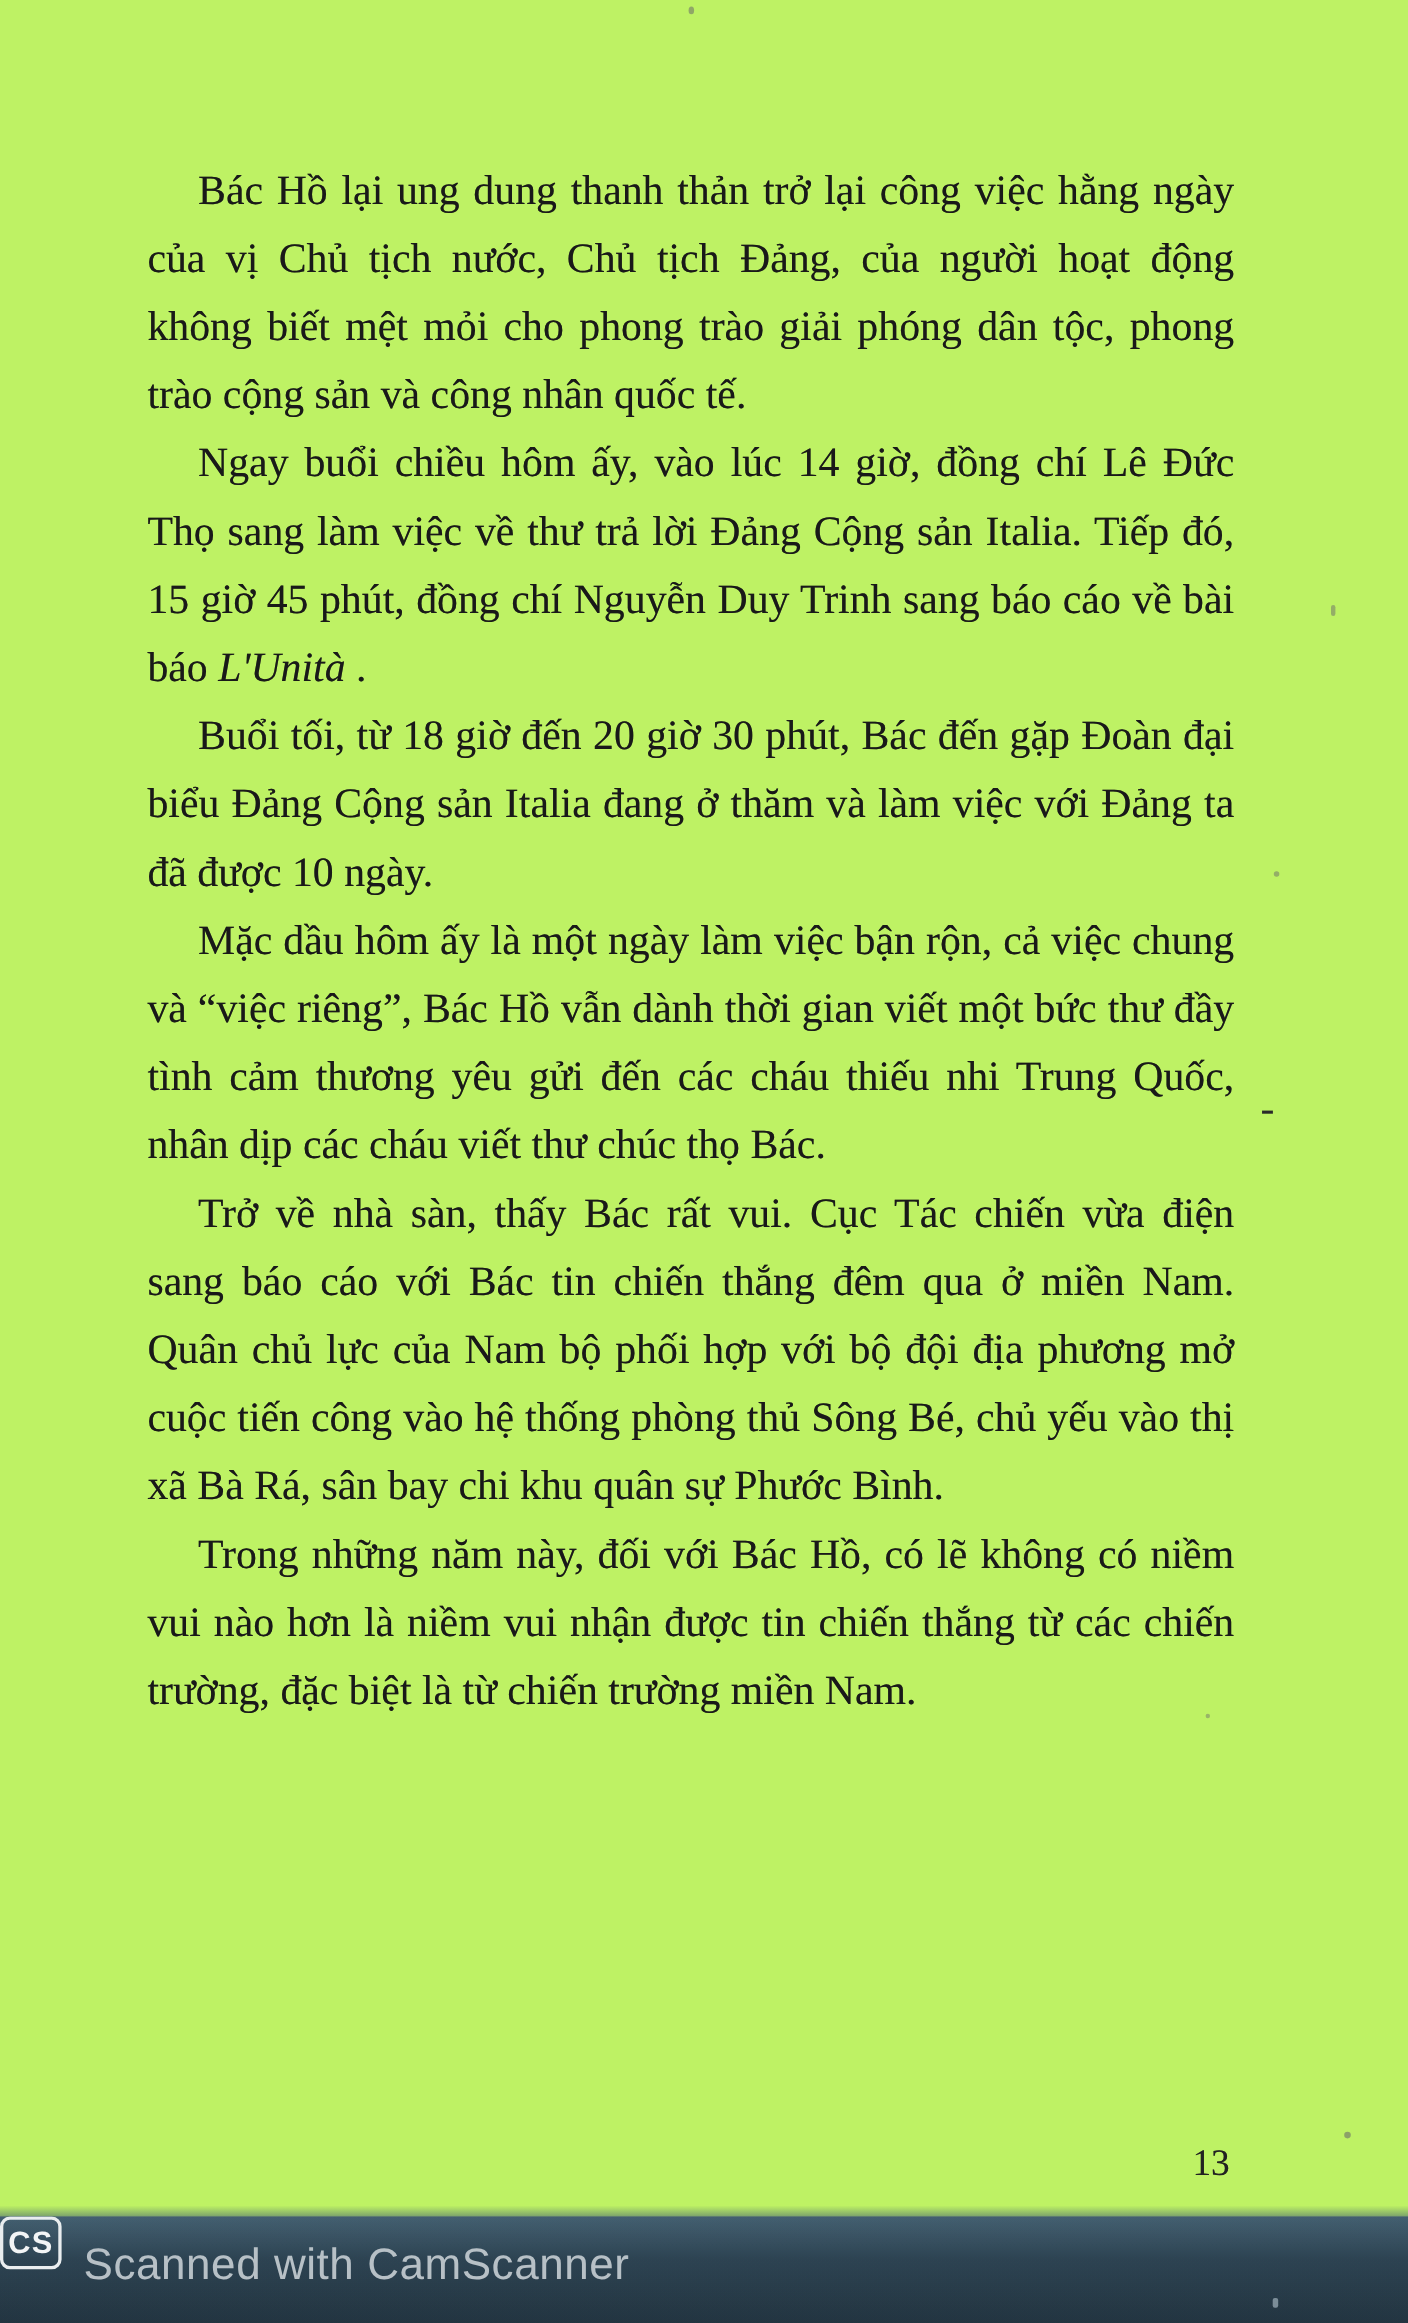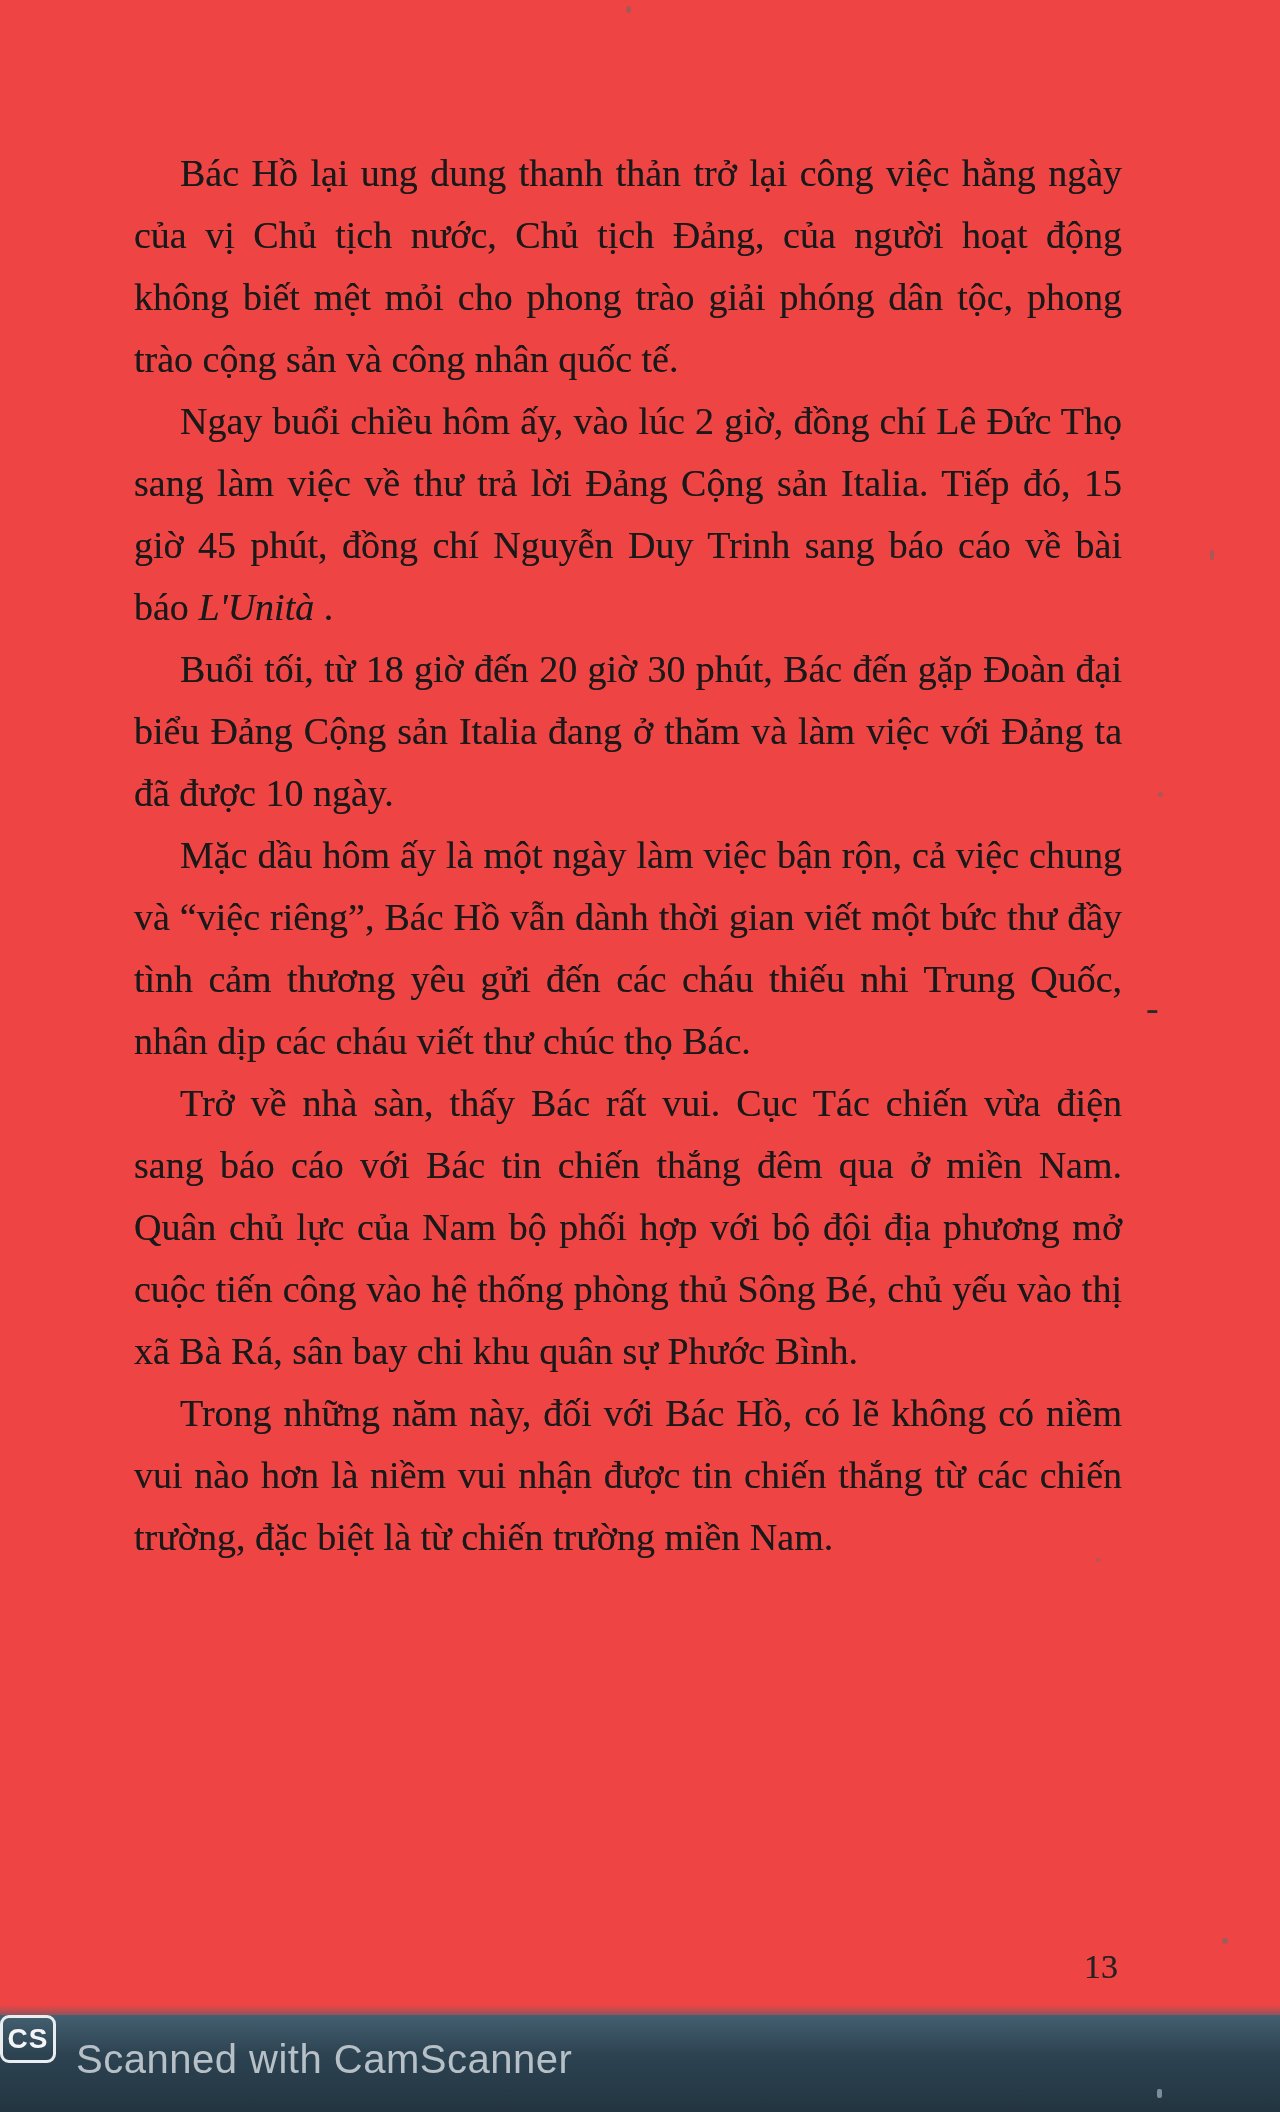--- a/index.html
+++ b/index.html
@@ -10,21 +10,21 @@
     width: 1280px;
     height: 2112px;
     background: #ffffff;
     overflow: hidden;
     position: relative;
     font-family: "Liberation Serif", "DejaVu Serif", serif;
   }
   .page {
     position: absolute;
     inset: 0;
-    background: #ef4444;
+    background: #bef264;
   }
   .content {
     position: absolute;
     left: 134px;
     right: 158px;
     top: 142px;
     color: #191919;
     font-size: 38px;
     line-height: 62px;
     text-align: justify;
@@ -119,21 +119,21 @@
   }
 </style>
 </head>
 <body>
 
 <div class="page">
 
   <div class="content">
     <p class="para"><span>Bác Hồ lại ung dung thanh thản trở lại công việc hằng ngày của vị Chủ tịch nước, Chủ tịch Đảng, của người hoạt động không biết mệt mỏi cho phong trào giải phóng dân tộc, phong trào cộng sản và công nhân quốc tế.</span></p>
 
-    <p class="para"><span>Ngay buổi chiều hôm ấy, vào lúc 2 giờ, đồng chí Lê Đức Thọ sang làm việc về thư trả lời Đảng Cộng sản Italia. Tiếp đó, 15 giờ 45 phút, đồng chí Nguyễn Duy Trinh sang báo cáo về bài báo </span><em class="ital">L'Unità</em><span> .</span></p>
+    <p class="para"><span>Ngay buổi chiều hôm ấy, vào lúc 14 giờ, đồng chí Lê Đức Thọ sang làm việc về thư trả lời Đảng Cộng sản Italia. Tiếp đó, 15 giờ 45 phút, đồng chí Nguyễn Duy Trinh sang báo cáo về bài báo </span><em class="ital">L'Unità</em><span> .</span></p>
 
     <p class="para"><span>Buổi tối, từ 18 giờ đến 20 giờ 30 phút, Bác đến gặp Đoàn đại biểu Đảng Cộng sản Italia đang ở thăm và làm việc với Đảng ta đã được 10 ngày.</span></p>
 
     <p class="para"><span>Mặc dầu hôm ấy là một ngày làm việc bận rộn, cả việc chung và “việc riêng”, Bác Hồ vẫn dành thời gian viết một bức thư đầy tình cảm thương yêu gửi đến các cháu thiếu nhi Trung Quốc, nhân dịp các cháu viết thư chúc thọ Bác.</span></p>
 
 
     <p class="para"><span>Trở về nhà sàn, thấy Bác rất vui. Cục Tác chiến vừa điện sang báo cáo với Bác tin chiến thắng đêm qua ở miền Nam. Quân chủ lực của Nam bộ phối hợp với bộ đội địa phương mở cuộc tiến công vào hệ thống phòng thủ Sông Bé, chủ yếu vào thị xã Bà Rá, sân bay chi khu quân sự Phước Bình.</span></p>
 
     <p class="para"><span>Trong những năm này, đối với Bác Hồ, có lẽ không có niềm vui nào hơn là niềm vui nhận được tin chiến thắng từ các chiến trường, đặc biệt là từ chiến trường miền Nam.</span></p>
   </div>

